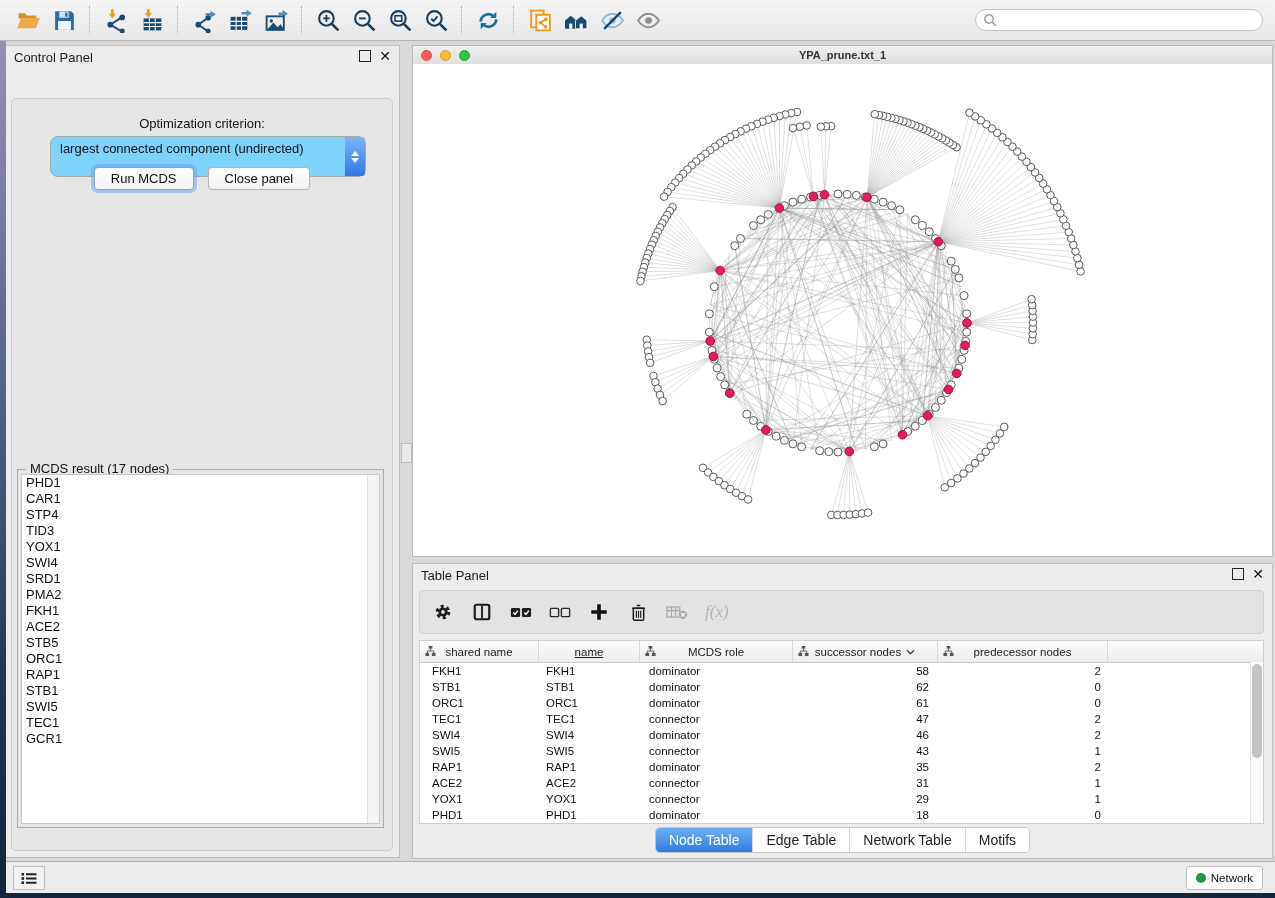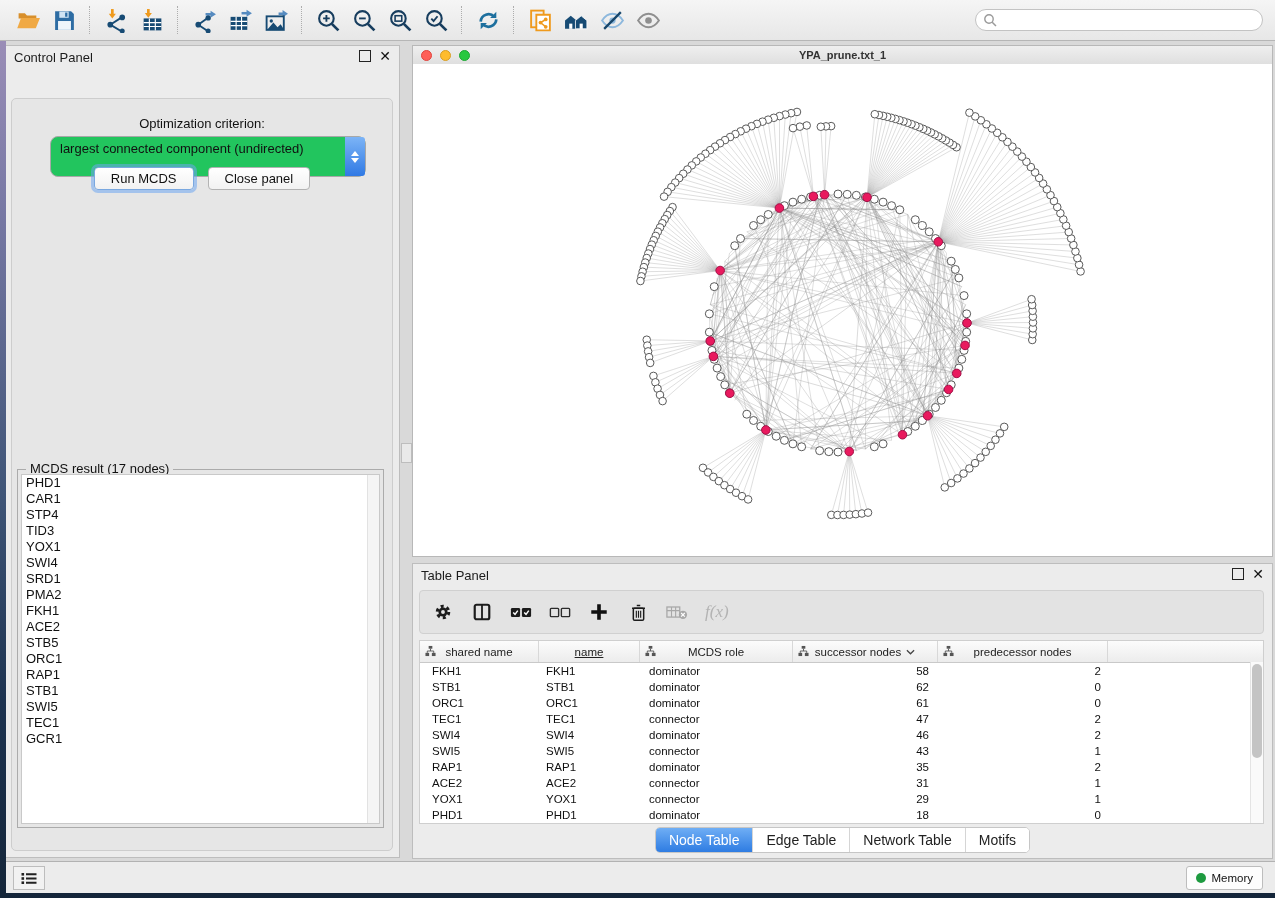--- a/index.html
+++ b/index.html
@@ -27,21 +27,21 @@
   .panel-ctrls{position:absolute;right:8px;top:4px;display:flex;gap:8px;align-items:center;}
   .float-ico{width:10px;height:10px;border:1.6px solid #222;display:inline-block;}
   .close-ico{font-size:14px;font-weight:bold;color:#111;line-height:10px;}
   .cp-tabs{display:flex;justify-content:center;gap:1px;margin-top:6px;}
   .cp-tab{background:#fff;border:1px solid #c9c9c9;font-size:13px;padding:3px 13px;color:#222;}
   .cp-tab:first-child{border-radius:4px 0 0 4px;}
   .cp-tab.sel{background:linear-gradient(#6faef5,#2e7ce2);border-color:#2a6ed0;color:#fff;border-radius:0 4px 4px 0;}
   .cp-inner{position:absolute;left:5px;right:6px;top:52px;bottom:6px;background:#e6e6e6;
     border:1px solid #cdcdcd;border-radius:5px;}
   .opt-label{position:absolute;left:0;right:0;top:17px;text-align:center;font-size:13px;color:#111;}
-  .combo{position:absolute;left:38px;top:37px;width:316px;height:41px;background:#22c55e;
+  .combo{position:absolute;left:38px;top:37px;width:316px;height:41px;background:#7dd3fc;
     border:1px solid #a8a8a8;border-radius:8px;box-sizing:border-box;}
   .combo-text{position:absolute;left:9px;top:4px;font-size:13px;color:#111;white-space:nowrap;}
   .combo-btn{position:absolute;right:0;top:0;bottom:0;width:20px;border-radius:0 3px 3px 0;
     background:linear-gradient(#7cb4f6,#3079e4);display:flex;flex-direction:column;align-items:center;justify-content:center;gap:2px;}
   .btn-row{position:absolute;left:0;right:0;top:68px;display:flex;justify-content:center;gap:14px;}
   .mac-btn{background:linear-gradient(#ffffff,#f2f2f2);border:1px solid #b3b3b3;border-radius:4px;
     font-size:13px;color:#111;padding:3px 16px;height:23px;box-sizing:border-box;}
   .mac-btn.focus{box-shadow:0 0 0 3px rgba(110,165,240,.55);border-color:#7aa8e0;}
   .groupbox{position:absolute;left:5px;right:8px;top:370px;bottom:22px;border:1px solid #ababab;}
   .group-legend{position:absolute;left:8px;top:-9px;background:#e6e6e6;padding:0 4px;font-size:13px;color:#111;}
@@ -1168,16 +1168,16 @@
     <span class="list-btn">
       <svg width="16" height="13" viewBox="0 0 16 13">
           <rect x="0.5" y="1" width="2.6" height="2.6" fill="#222"></rect>
           <rect x="0.5" y="5.2" width="2.6" height="2.6" fill="#222"></rect>
           <rect x="0.5" y="9.4" width="2.6" height="2.6" fill="#222"></rect>
           <path d="M5 2.3h10.5M5 6.5h10.5M5 10.7h10.5" stroke="#222" stroke-width="2"></path>
         </svg>
     </span>
     <span class="mem-btn">
       <span class="mem-dot" style="background:#1d9a3f;"></span>
-      <span>Memory</span>
+      <span>Network</span>
     </span>
   </div>
 </div>
 
 </body></html>

